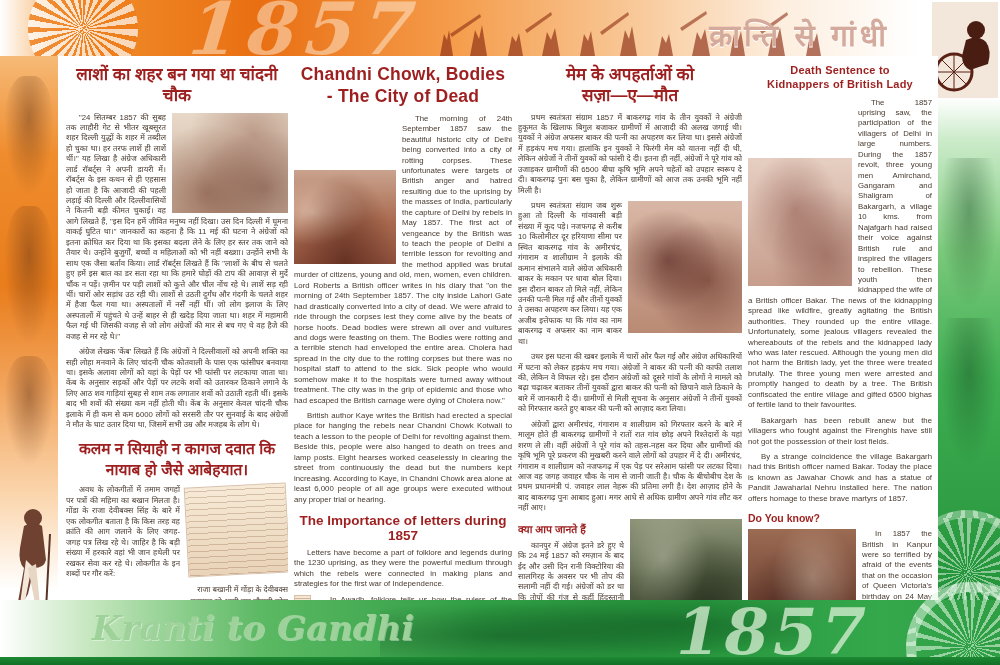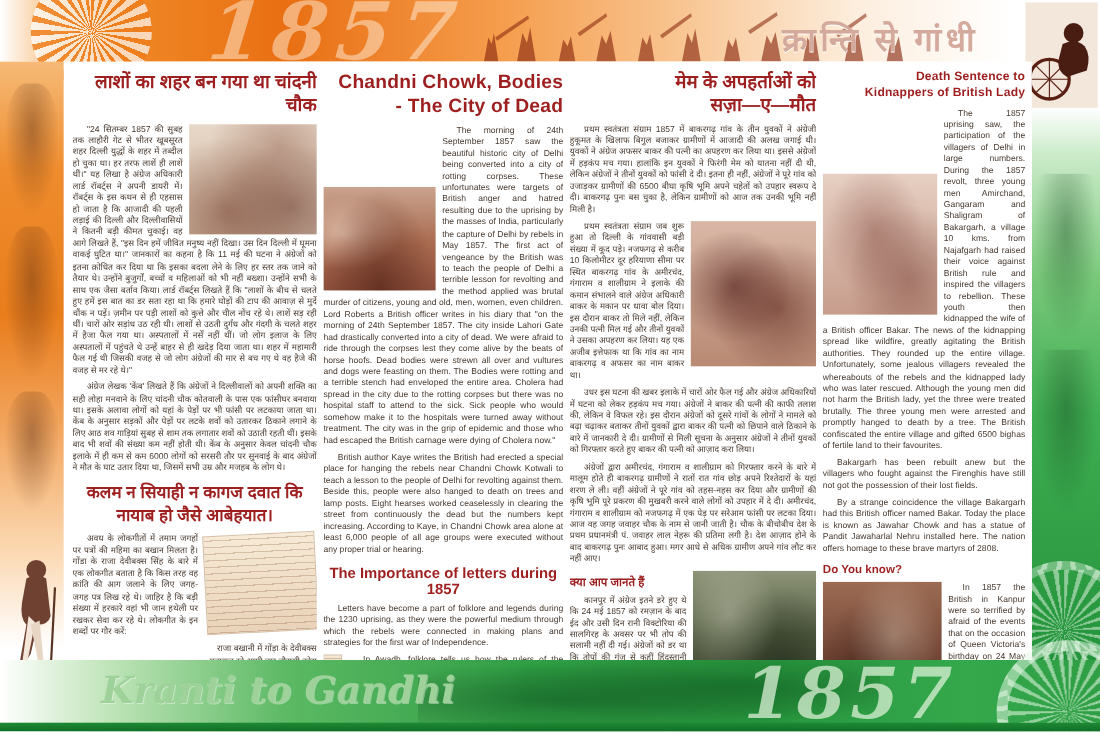--- a/index.html
+++ b/index.html
@@ -6,21 +6,21 @@
   body{font-family:"Liberation Sans",sans-serif;background:#ffffff;}
   .page{position:relative;width:1000px;height:665px;overflow:hidden;background:#ffffff;}
 
   
   .banner-top{position:absolute;left:0;top:0;width:1000px;height:56px;
     background:linear-gradient(90deg,#ffffff 0%,#fbd9b5 3%,#f08a28 10%,#e96f12 26%,#f59e4e 46%,#f8c592 62%,#fdeede 78%,#ffffff 92%);}
   .banner-sun{position:absolute;left:28px;top:-26px;width:110px;height:110px;border-radius:50%;
     background:repeating-conic-gradient(#ef7d1a 0 6deg,rgba(255,255,255,.85) 6deg 14deg);opacity:.8;}
   .banner-year{position:absolute;left:190px;top:-14px;font-family:"DejaVu Serif",serif;font-style:italic;font-size:72px;font-weight:bold;color:rgba(255,240,220,.5);letter-spacing:8px;transform:skewX(-6deg);}
   .banner-crowd{position:absolute;left:430px;top:6px;width:430px;height:50px;opacity:.85;}
-  .banner-title-hindi{position:absolute;right:110px;top:14px;font-size:30px;font-weight:bold;color:#d4aa9d;letter-spacing:4px;text-shadow:0 1px 0 #fff;font-family:Liberation Serif, serif;}
+  .banner-title-hindi{position:absolute;right:110px;top:14px;font-size:30px;font-weight:bold;color:#d4aa9d;letter-spacing:4px;text-shadow:0 1px 0 #fff;}
   .gandhi-charkha{position:absolute;right:2px;top:2px;width:66px;height:104px;}
   .star-icon{position:absolute;right:34px;top:100px;font-size:34px;color:#17100c;line-height:1;}
 
   
   .strip-left{position:absolute;left:0;top:56px;width:58px;height:550px;
     background:linear-gradient(180deg,#f6ba77 0%,#ef8c2d 18%,#e97d1c 42%,#f executes 55%,#f6a760 60%,#fbd6ae 78%,#ffffff 96%);}
   .strip-left .portrait{position:absolute;left:4px;width:50px;border-radius:40%;
     background:radial-gradient(ellipse at 50% 35%,rgba(94,48,20,.45),rgba(94,48,20,0) 70%);}
   .gandhi-walk{position:absolute;left:6px;bottom:-44px;width:52px;height:150px;}
   .strip-right{position:absolute;right:0;top:98px;width:62px;height:508px;
@@ -42,21 +42,21 @@
   .bottom-bar{position:absolute;left:0;bottom:0;width:1000px;height:9px;background:linear-gradient(180deg,#1d8a33,#0f6b24);}
 
   
   .content{position:absolute;left:58px;top:56px;width:880px;height:546px;background:#ffffff;overflow:hidden;}
   .col{position:absolute;top:6px;overflow:hidden;height:538px;}
   .col1{left:8px;width:222px;}
   .col2{left:236px;width:218px;}
   .col3{left:460px;width:224px;}
   .col4{left:690px;width:184px;}
 
-  h2.head{margin:2px 0 6px;text-align:right;color:#9e1f1f;font-weight:bold;line-height:1.25;}
+  h2.head{margin:2px 0 6px;text-align:center;color:#9e1f1f;font-weight:bold;line-height:1.25;}
   .head-hi{font-size:17px;}
   .head-en{font-size:17.5px;letter-spacing:.2px;}
   h3.sub{margin:8px 0 5px;color:#9e1f1f;font-weight:bold;}
   .sub-center-hi{text-align:center;font-size:15.5px;line-height:1.35;}
   .sub-center-en{text-align:center;font-size:13.5px;}
   .sub-left{font-size:10.5px;margin:6px 0 3px;}
   p.body{margin:0 0 5px;font-size:7.8px;line-height:1.34;color:#47392e;text-align:justify;text-indent:13px;}
   .poem{margin:2px 0 0 20px;text-align:right;}
   .poem div{font-size:7.8px;line-height:1.45;color:#47392e;}
 
@@ -207,21 +207,21 @@
 
     <section class="col col4">
       <h2 class="head head-en" style="font-size:11px;">
         <span>Death Sentence to</span><br>
         <span>Kidnappers of British Lady</span>
       </h2>
       <div class="flow">
         <div class="inset left img-lady hatch" style="margin-top:60px;"></div>
         <p class="body">The 1857 uprising saw, the participation of the villagers of Delhi in large numbers. During the 1857 revolt, three young men Amirchand, Gangaram and Shaligram of Bakargarh, a village 10 kms. from Najafgarh had raised their voice against British rule and inspired the villagers to rebellion. These youth then kidnapped the wife of a British officer Bakar. The news of the kidnapping spread like wildfire, greatly agitating the British authorities. They rounded up the entire village. Unfortunately, some jealous villagers revealed the whereabouts of the rebels and the kidnapped lady who was later rescued. Although the young men did not harm the British lady, yet the three were treated brutally. The three young men were arrested and promptly hanged to death by a tree. The British confiscated the entire village and gifted 6500 bighas of fertile land to their favourites.</p>
         <p class="body">Bakargarh has been rebuilt anew but the villagers who fought against the Firenghis have still not got the possession of their lost fields.</p>
-        <p class="body">By a strange coincidence the village Bakargarh had this British officer named Bakar. Today the place is known as Jawahar Chowk and has a statue of Pandit Jawaharlal Nehru installed here. The nation offers homage to these brave martyrs of 2808.</p>
+        <p class="body">By a strange coincidence the village Bakargarh had this British officer named Bakar. Today the place is known as Jawahar Chowk and has a statue of Pandit Jawaharlal Nehru installed here. The nation offers homage to these brave martyrs of 1857.</p>
       </div>
       <h3 class="sub sub-left">Do You know?</h3>
       <div class="flow">
         <div class="inset left img-redbattle hatch"></div>
         <p class="body">In 1857 the British in Kanpur were so terrified by afraid of the events that on the occasion of Queen Victoria's birthday on 24 May 1857, they did not dare to offer gun-salutes. They were mortally scared that this could anger and incite the rebel soldiers and provoke them. Earlier, gun-salute was an important part of the Queen's birthday celebrations but 1857 was the year, which literally shook the foundations of the British empire in India, and this was only the beginning of its end.</p>
       </div>
     </section>
 
   </div>
 

